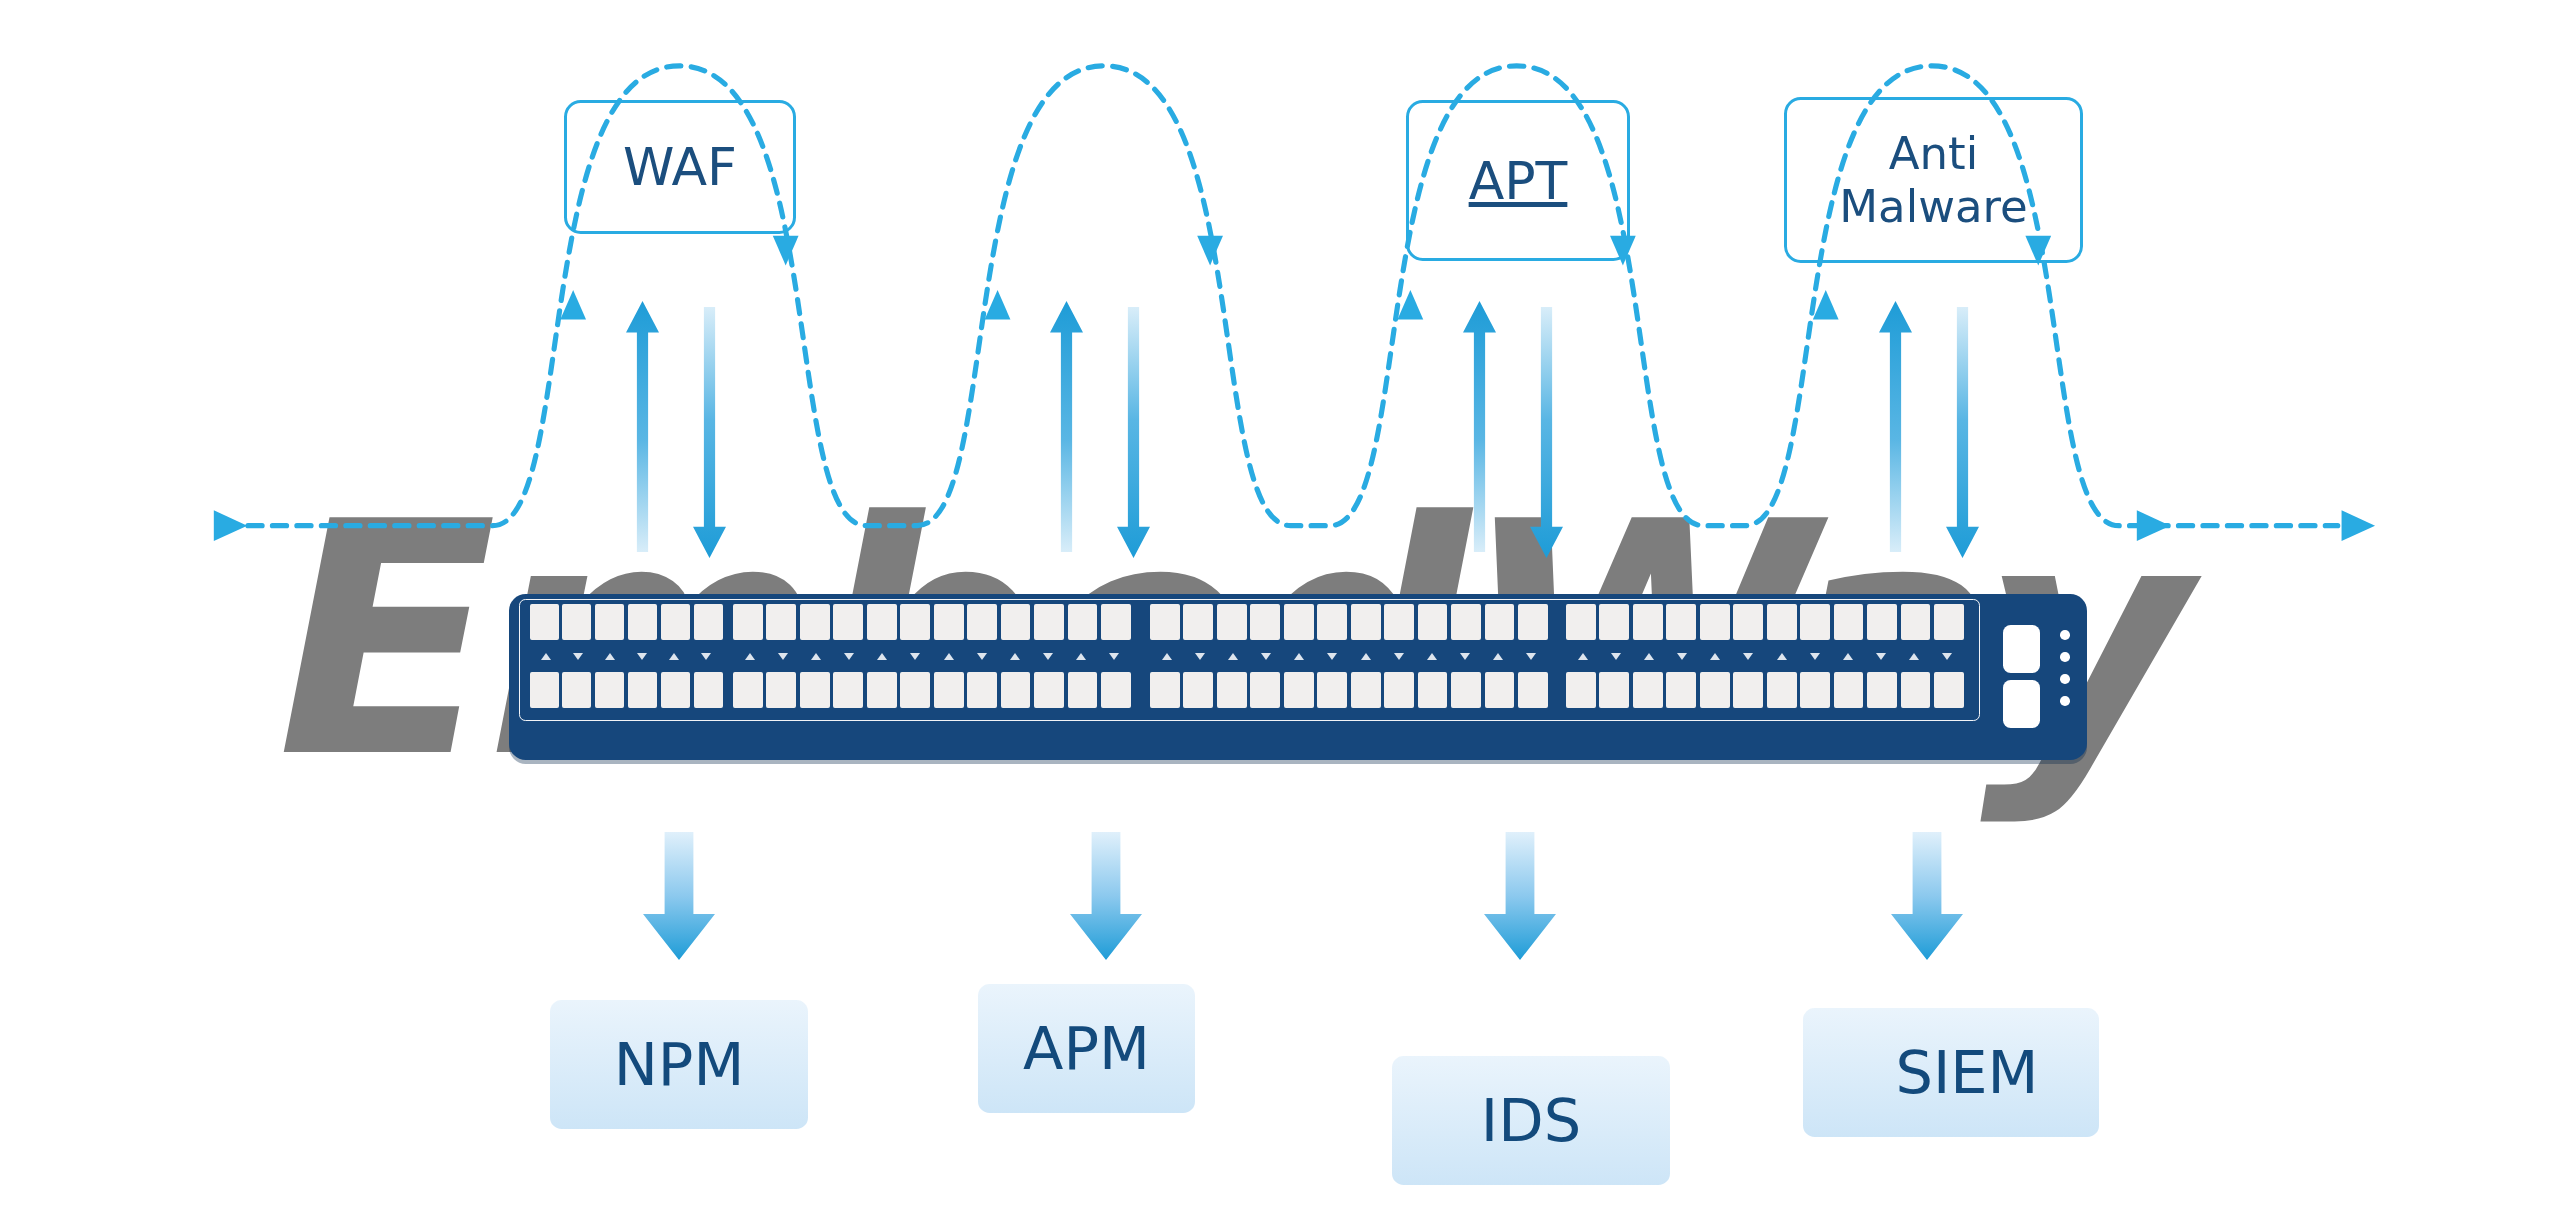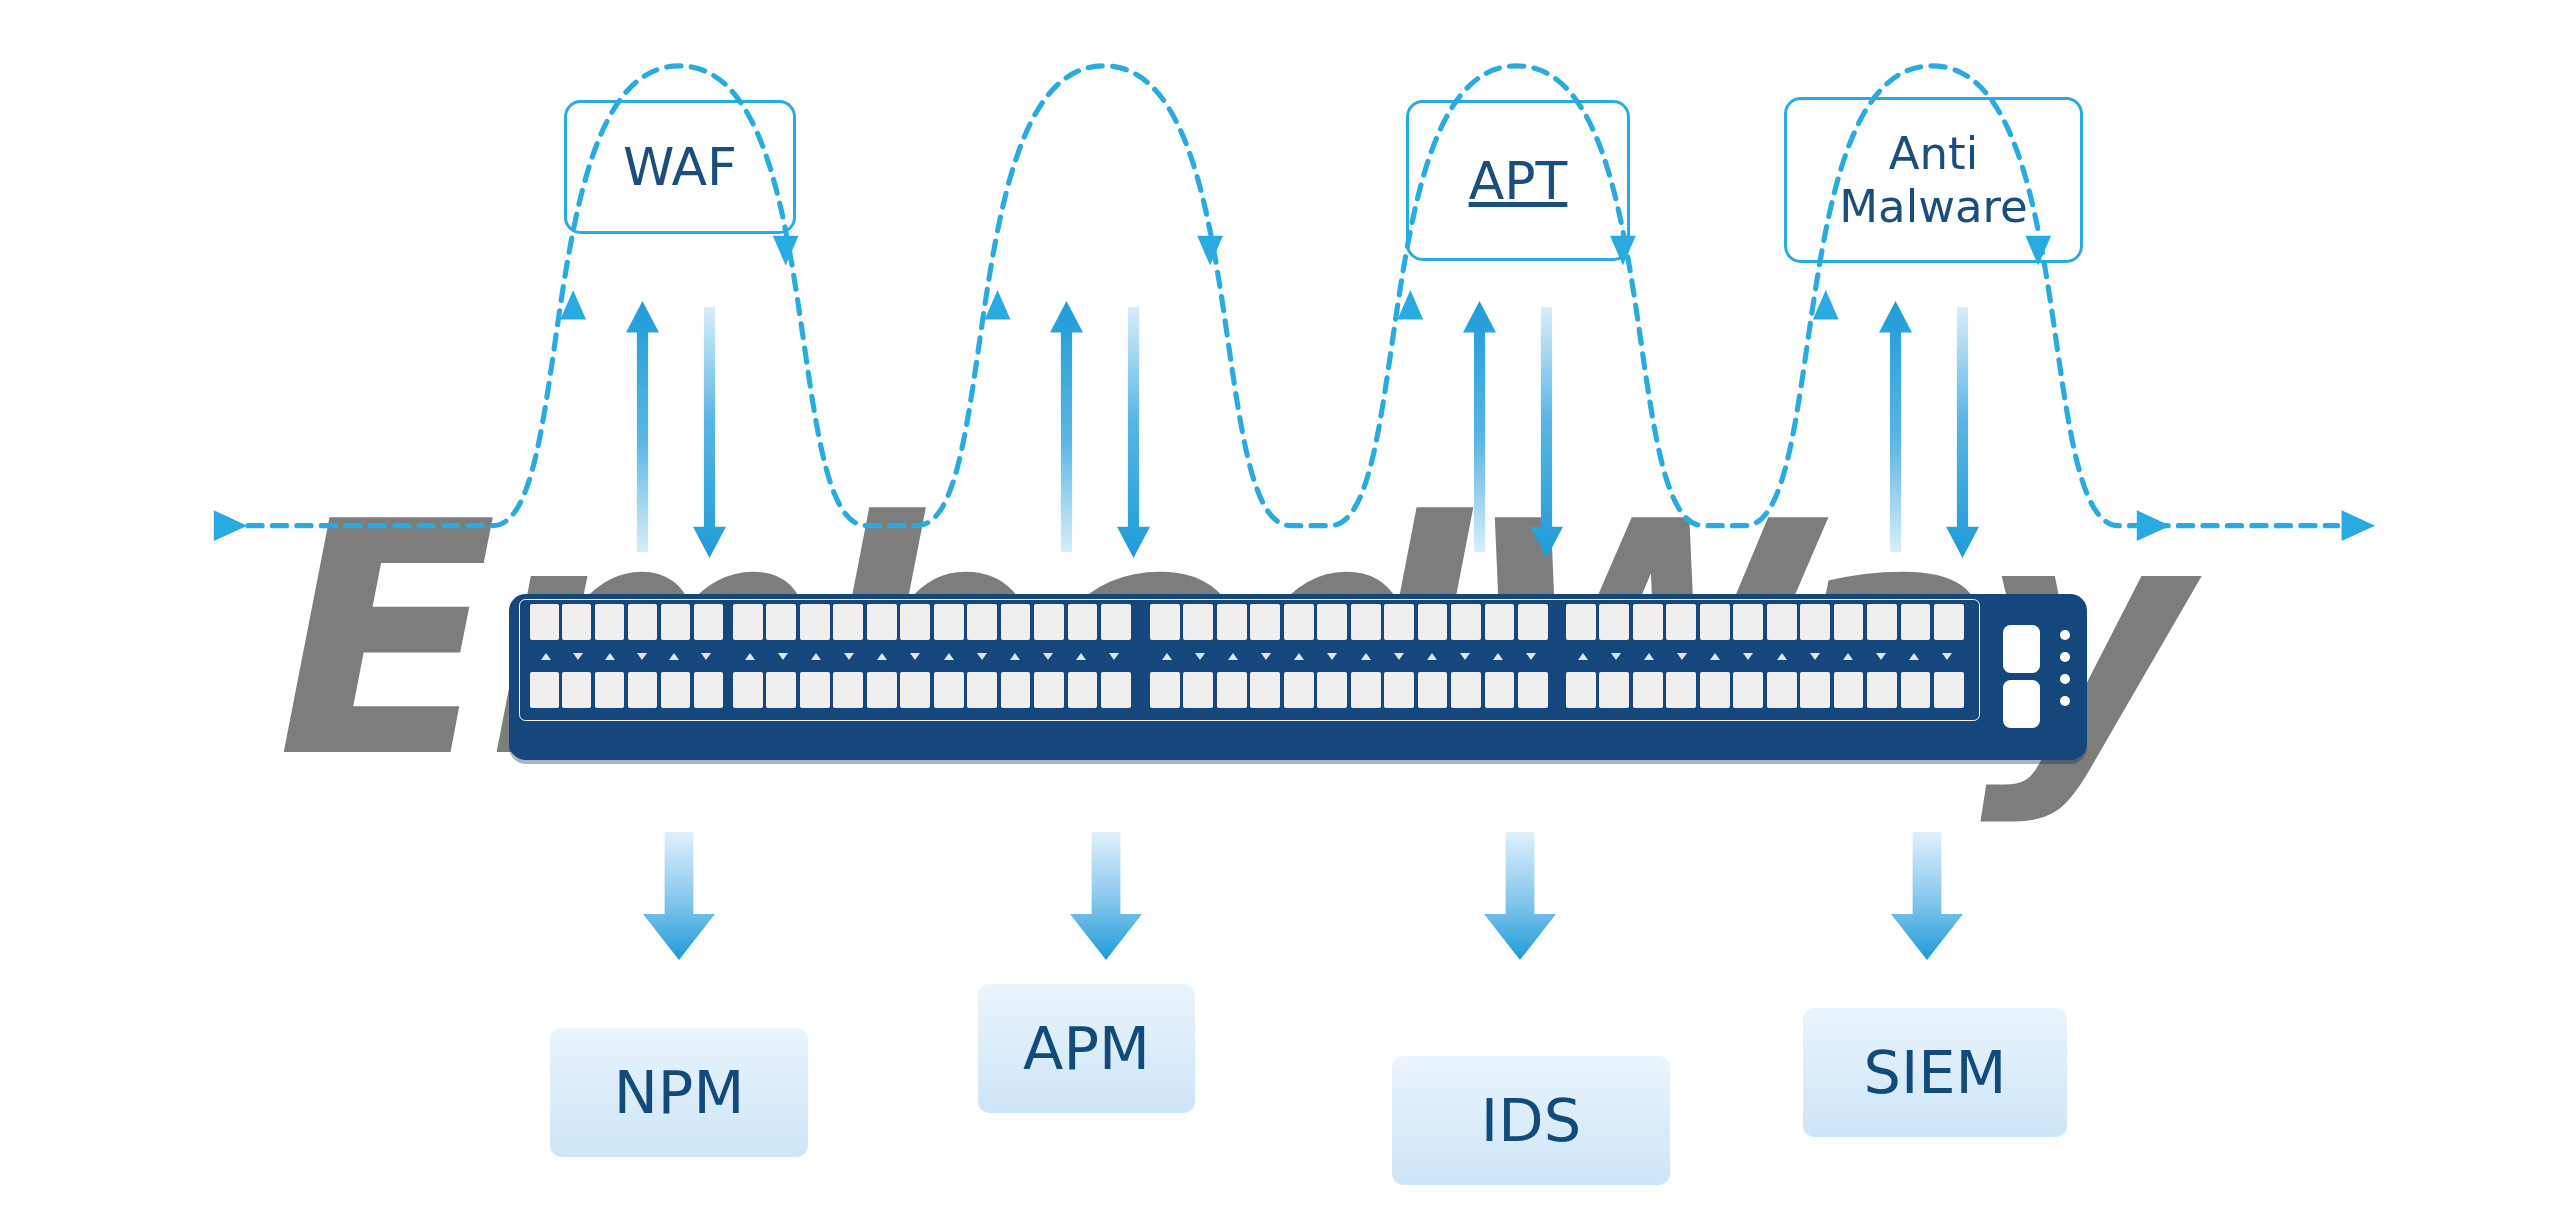--- a/index.html
+++ b/index.html
@@ -63,24 +63,24 @@
              clip-path:polygon(30% 0%,70% 0%,70% 64%,100% 64%,50% 100%,0% 64%,30% 64%);}
   #big-npm{left:643px;top:832px;}
   #big-apm{left:1070px;top:832px;}
   #big-ids{left:1484px;top:832px;}
   #big-siem{left:1891px;top:832px;}
 
   
   .bottom-box{position:absolute;display:flex;align-items:center;justify-content:center;
               background:linear-gradient(to bottom,#eaf4fc,#cde5f7);border-radius:11.6px;
               color:#134a7c;font-size:59px;font-weight:500;z-index:2;}
-  #bb-npm {left:550px;top:1028px;width:258px;height:129px;}
+  #bb-npm {left:550px;top:1000px;width:258px;height:129px;}
   #bb-apm {left:978px;top:984px;width:217px;height:129px;}
   #bb-ids {left:1392px;top:1056px;width:278px;height:129px;}
-  #bb-siem{left:1803px;top:1008px;width:264px;height:129px;}
+  #bb-siem{left:1803px;top:1008px;width:264px;height:129px;padding-left:32px;}
 </style>
 </head>
 <body>
 
 <div class="canvas">
 
   <div class="brand">EmbedWay</div>
 
   <div class="tool-box" id="box-waf">
     <span>WAF</span>

